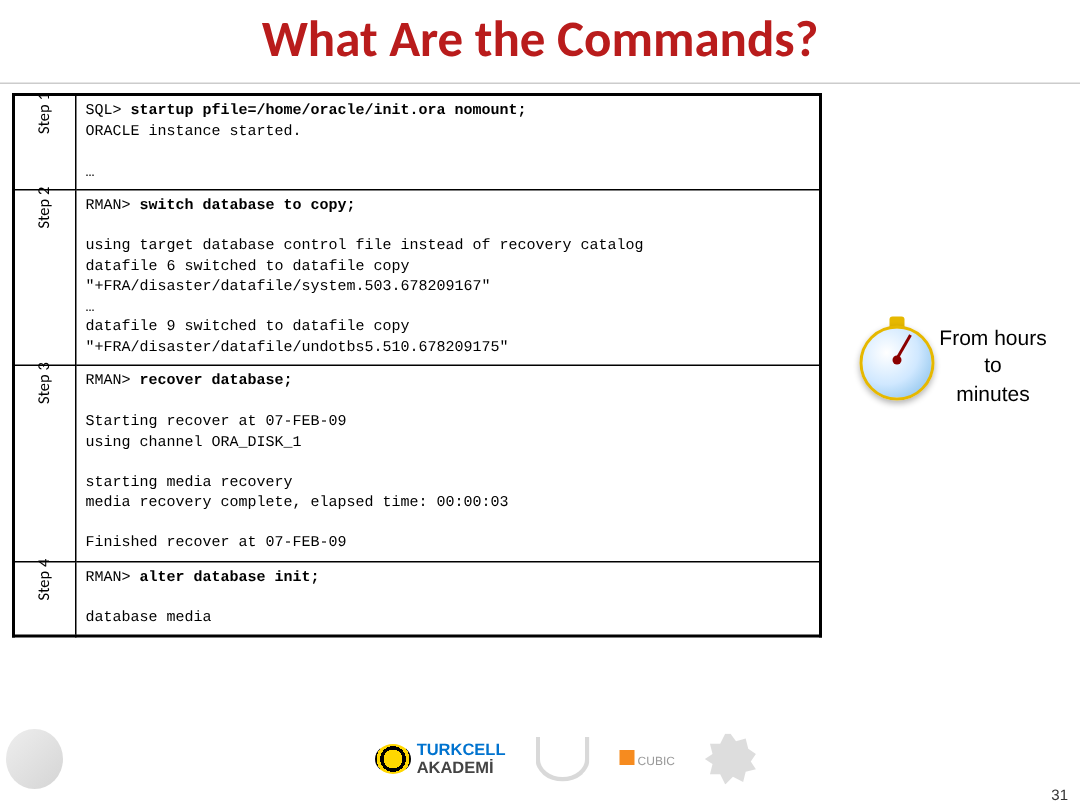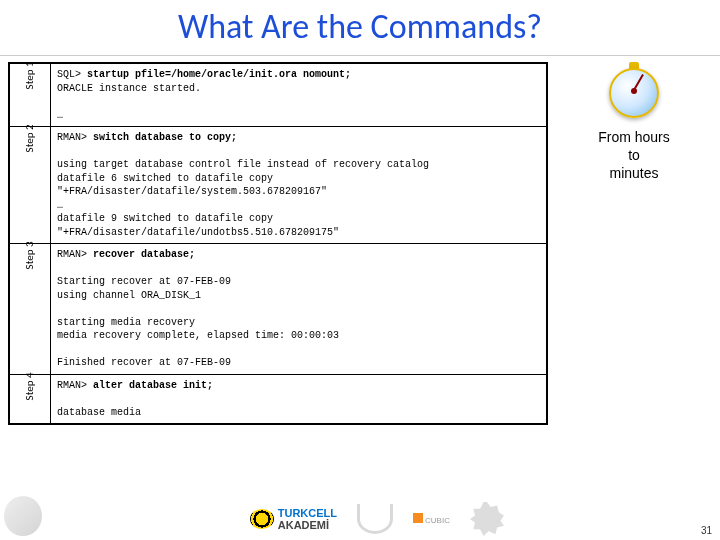--- a/index.html
+++ b/index.html
@@ -1,30 +1,30 @@
 <!DOCTYPE html>
 <html><head>
 <meta charset="utf-8">
 <style>
   * { margin: 0; padding: 0; box-sizing: border-box; }
   body { width: 720px; height: 540px; background: #fff; font-family: Calibri, Arial, sans-serif; position: relative; overflow: hidden; }
-  .title { text-align: center; font-size: 34px; font-weight: 400; color: #1d4ed8; padding: 6px 0 8px 0; border-bottom: 1px solid #ccc; margin-bottom: 6px; }
+  .title { text-align: center; font-size: 34px; font-weight: 700; color: #b91c1c; padding: 6px 0 8px 0; border-bottom: 1px solid #ccc; margin-bottom: 6px; }
   .content-area { display: flex; padding: 0 8px; }
   .command-table { border: 2px solid #000; border-collapse: collapse; flex: 0 0 540px; }
   .command-table td { border: 1.5px solid #000; padding: 4px 6px; font-family: "Courier New", monospace; font-size: 10px; line-height: 1.35; vertical-align: top; margin-top: 40px; }
   .step-label { width: 24px; text-align: center; vertical-align: middle; }
   .step-label span { display: inline-block; transform: rotate(-90deg); white-space: nowrap; font-family: Calibri, Arial, sans-serif; font-size: 11px; font-weight: 400; }
-  .side-panel { flex: 1; display: flex; flex-direction: column; align-items: center; padding-left: 8px; }
+  .side-panel { flex: 1; display: flex; align-items: center; justify-content: center; padding-left: 8px; }
   .stopwatch { width: 56px; height: 56px; position: relative; margin-bottom: 10px; }
   .stopwatch-face { width: 50px; height: 50px; border-radius: 50%; background: radial-gradient(circle at 35% 35%, #fff, #d0e8ff 50%, #78b8e6); border: 2px solid #e6b800; position: absolute; bottom: 0; left: 3px; box-shadow: 0 2px 4px rgba(0,0,0,0.3); }
   .stopwatch-btn { width: 10px; height: 8px; background: #e6b800; border-radius: 2px 2px 0 0; position: absolute; top: 0; left: 23px; }
   .stopwatch-hand { width: 2px; height: 18px; background: #8b0000; position: absolute; top: 10px; left: 27px; transform-origin: bottom; transform: rotate(30deg); }
   .stopwatch-center { width: 6px; height: 6px; background: #8b0000; border-radius: 50%; position: absolute; top: 26px; left: 25px; }
   .callout { font-family: Arial, sans-serif; font-size: 14px; text-align: center; line-height: 1.3; }
-  .footer { position: absolute; bottom: 4px; left: 0; right: 0; height: 60px; display: flex; align-items: flex-end; }
+  .footer { position: absolute; bottom: 4px; left: 0; right: 0; height: 60px; display: flex; align-items: center; }
   .footer-logos { display: flex; align-items: center; justify-content: center; gap: 20px; width: 100%; }
   .footer-corner-left { width: 40px; height: 40px; background: linear-gradient(135deg, #ddd, #aaa); border-radius: 50%; margin-left: 4px; opacity:0.5; }
   .turkcell-logo { display: flex; align-items: center; gap: 4px; }
   .bee { width: 24px; height: 20px; background: radial-gradient(circle, #ffd700 40%, #000 40% 55%, #ffd700 55% 70%, #000 70%); border-radius: 50%; position: relative; }
   .turkcell-text { font-family: Arial, sans-serif; font-size: 11px; font-weight: bold; color: #444; }
   .tcell-blue { color: #0073cf; }
   .laurel { width: 36px; height: 30px; border: 3px solid #c0c0c0; border-top: none; border-radius: 0 0 50% 50%; opacity:0.6; }
   .cubic { font-family: Arial, sans-serif; font-size: 8px; color: #999; text-align: center; }
   .cubic-box { width: 10px; height: 10px; background:#f68b1f; display:inline-block; margin-right:2px; }
   .gear { width: 34px; height: 34px; background: #bbb; opacity:0.5; clip-path: polygon(50% 0%, 61% 15%, 80% 10%, 85% 30%, 100% 40%, 90% 55%, 100% 70%, 80% 75%, 75% 95%, 55% 85%, 40% 100%, 30% 80%, 10% 80%, 15% 60%, 0% 50%, 15% 40%, 10% 20%, 30% 20%, 40% 0%); margin-right: 8px; }

